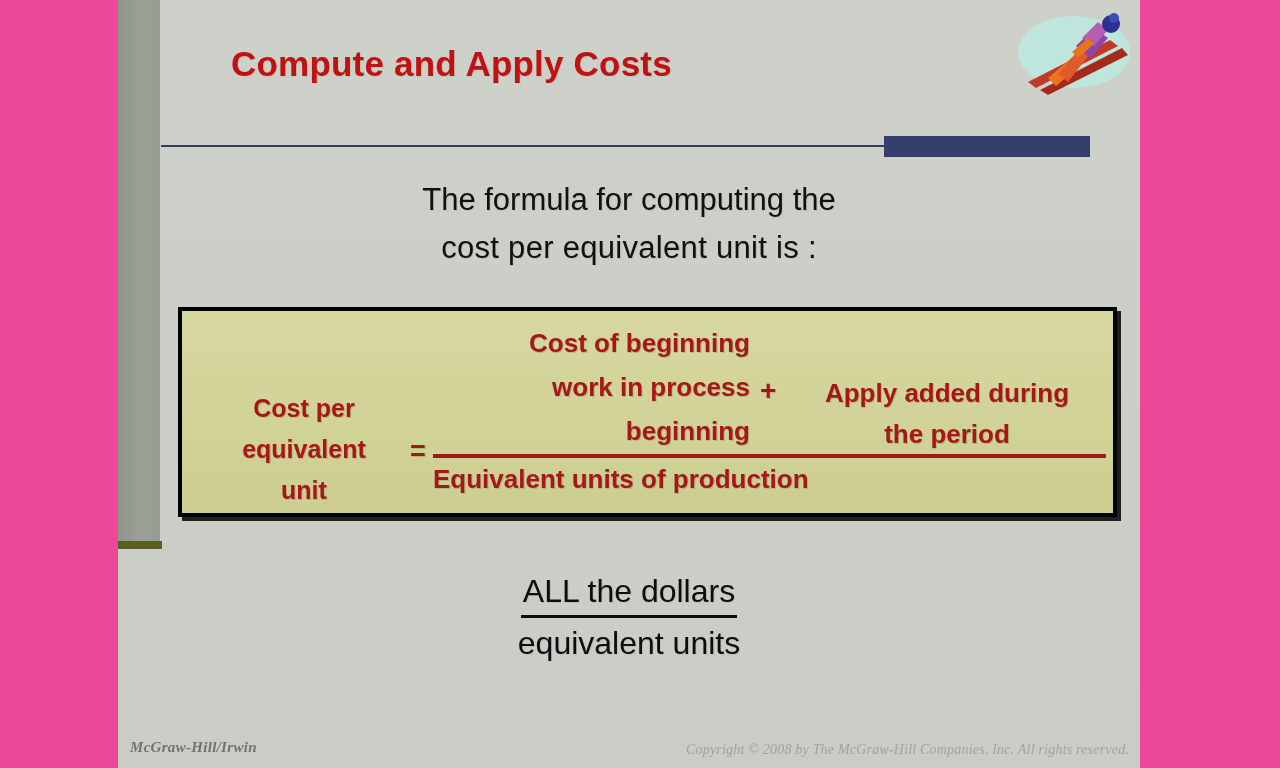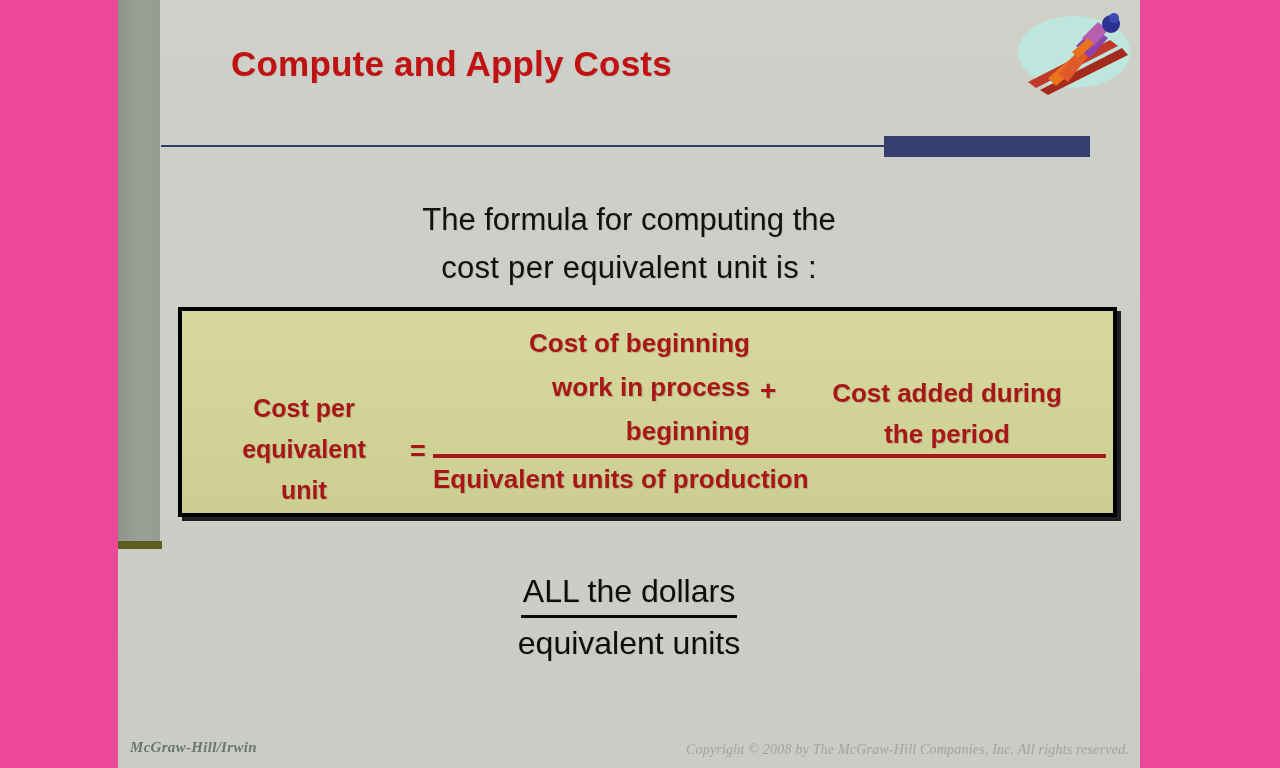--- a/index.html
+++ b/index.html
@@ -91,21 +91,21 @@
     left: 892px;
     top: 2px;
     width: 128px;
     height: 100px;
   }
 
   
   #intro {
     position: absolute;
     left: 0px;
-    top: 196px;
+    top: 176px;
     width: 1022px;
     text-align: center;
     font-size: 31px;
     line-height: 48px;
     color: #111111;
     text-shadow: 1px 1px 0 rgba(175,178,170,0.55);
   }
   #intro .l2 { letter-spacing: 0.3px; }
 
   
@@ -289,21 +289,21 @@
 
       <div id="fml-num-a" class="fml-text">
         <div>Cost of beginning</div>
         <div>work in process</div>
         <div>beginning</div>
       </div>
 
       <div id="fml-plus" class="fml-text">+</div>
 
       <div id="fml-num-b" class="fml-text">
-        <div>Cost added during</div>
+        <div>Apply added during</div>
         <div>the period</div>
       </div>
 
       <div id="fml-bar"></div>
 
       <div id="fml-den" class="fml-text">Equivalent units of production</div>
     </div>
 
     <div id="simple-fraction">
       <span id="simple-num">ALL the dollars</span>

